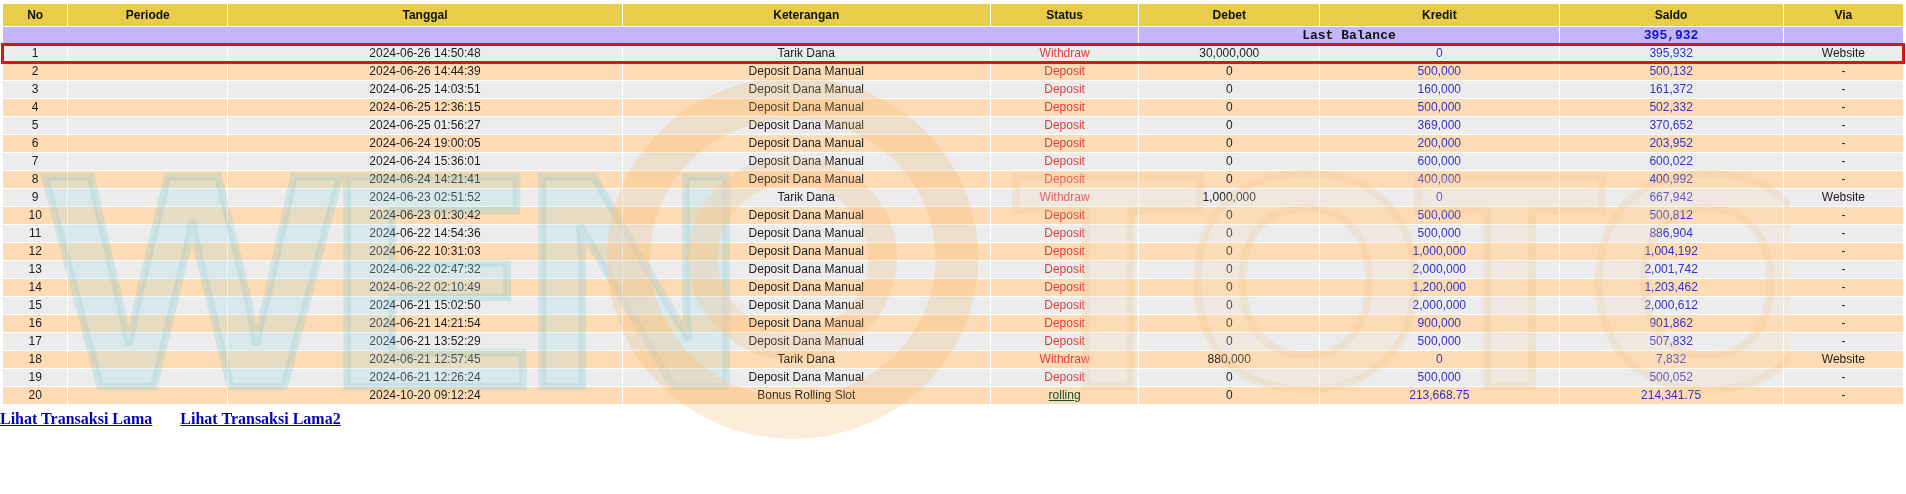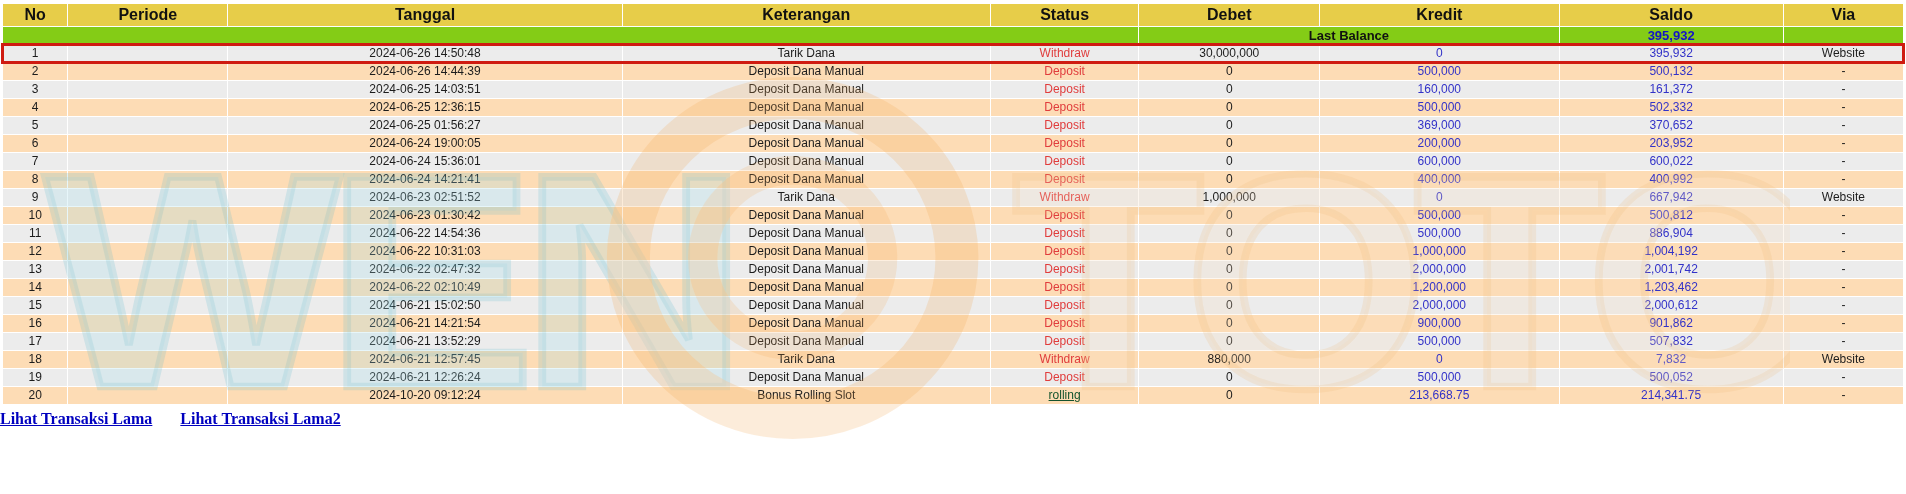--- a/index.html
+++ b/index.html
@@ -5,28 +5,28 @@
   html,body{margin:0;padding:0;background:#ffffff;width:1906px;height:494px;overflow:hidden;
     font-family:"Liberation Sans",sans-serif;}
   .page{position:relative;width:1906px;height:494px;}
 
   table.tx{width:1902px;margin:3px 2px 0 2px;border-collapse:separate;border-spacing:1px;
     table-layout:fixed;background:#ffffff;}
   col.c-no{width:3.4%;} col.c-periode{width:8.4%;} col.c-tanggal{width:20.8%;}
   col.c-keterangan{width:19.4%;} col.c-status{width:7.8%;} col.c-debet{width:9.5%;}
   col.c-kredit{width:12.6%;} col.c-saldo{width:11.8%;} col.c-via{width:6.3%;}
 
-  th{background:#e7cd49;color:#111;font-size:16px;font-weight:bold;height:20px;
+  th{background:#e7cd49;color:#111;font-size:12px;font-weight:bold;height:20px;
     padding:1px 0;text-align:center;white-space:nowrap;overflow:hidden;}
   td{font-size:12px;color:#1c1c1c;height:15px;padding:1px 3px;text-align:center;
     white-space:nowrap;overflow:hidden;line-height:15px;}
 
   tr.odd td{background:#ececec;}
   tr.even td{background:#fddcb5;}
-  tr.lb-row td{background:#84cc16;height:14px;}
+  tr.lb-row td{background:#c4b5fd;height:14px;font-family:Liberation Mono, monospace;}
   td.lb-label{font-weight:bold;color:#111;font-size:13px;}
   td.lb-value{font-weight:bold;color:#1313c8;font-size:13px;}
 
   td.status{color:#e03c3c;}
   td.status.rolling{color:#14532d;text-decoration:underline;}
   td.blue{color:#3232c8;}
 
   tr.highlight{outline:3px solid #cf1b11;outline-offset:-1px;}
 
   .footer-links{width:83%;display:flex;justify-content:flex-start;gap:28px;margin-top:5px;}

